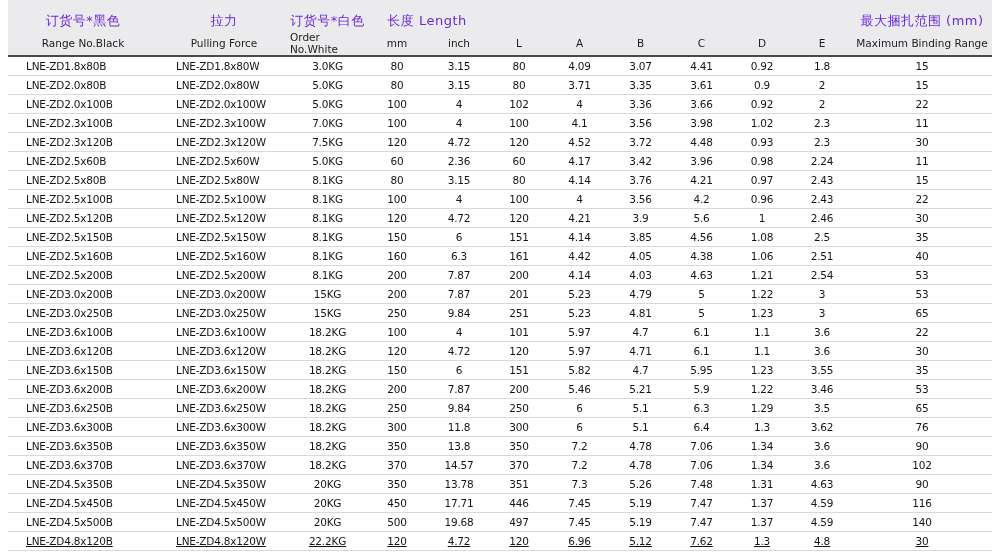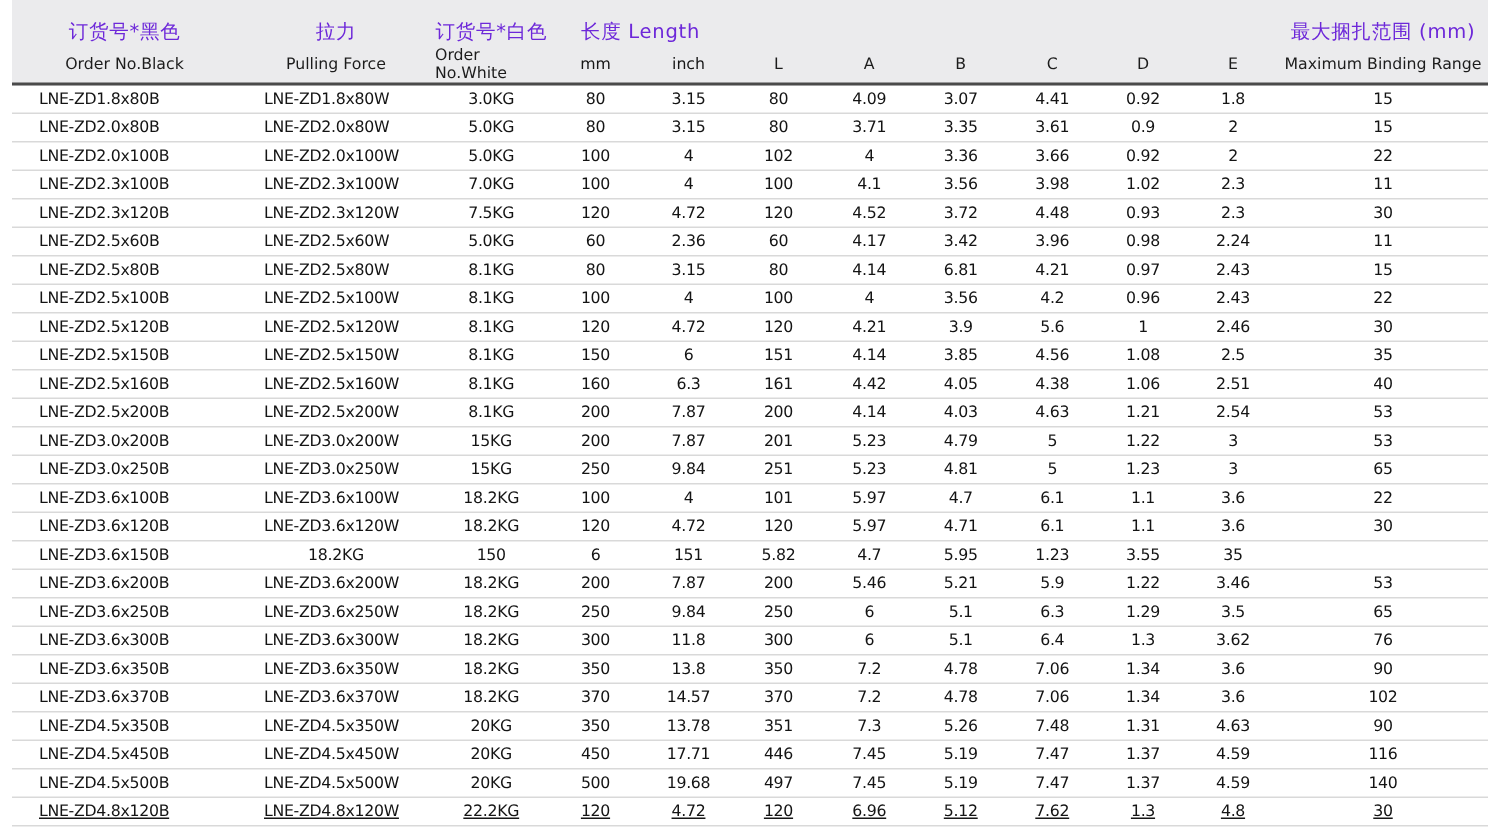--- a/index.html
+++ b/index.html
@@ -45,21 +45,21 @@
   .cell.c0,.cell.c1{justify-content:flex-start;padding-left:18px;}
 </style>
 </head>
 <body>
 
 <div class="spec-table">
 
   <div class="thead grid">
     <div class="hcell">
       <div class="h-cn">订货号*黑色</div>
-      <div class="h-en">Order No.Black</div>
+      <div class="h-en">Range No.Black</div>
     </div>
     <div class="hcell">
       <div class="h-cn">拉力</div>
       <div class="h-en">Pulling  Force</div>
     </div>
     <div class="hcell">
       <div class="h-cn">订货号*白色</div>
       <div class="h-en">Order No.White</div>
     </div>
     <div class="hcell len-group">
@@ -185,21 +185,21 @@
         <div class="cell c11">11</div>
       </div>
       <div class="row grid">
         <div class="cell c0">LNE-ZD2.5x80B</div>
         <div class="cell c1">LNE-ZD2.5x80W</div>
         <div class="cell c2">8.1KG</div>
         <div class="cell c3">80</div>
         <div class="cell c4">3.15</div>
         <div class="cell c5">80</div>
         <div class="cell c6">4.14</div>
-        <div class="cell c7">6.81</div>
+        <div class="cell c7">3.76</div>
         <div class="cell c8">4.21</div>
         <div class="cell c9">0.97</div>
         <div class="cell c10">2.43</div>
         <div class="cell c11">15</div>
       </div>
       <div class="row grid">
         <div class="cell c0">LNE-ZD2.5x100B</div>
         <div class="cell c1">LNE-ZD2.5x100W</div>
         <div class="cell c2">8.1KG</div>
         <div class="cell c3">100</div>
@@ -319,20 +319,21 @@
         <div class="cell c5">120</div>
         <div class="cell c6">5.97</div>
         <div class="cell c7">4.71</div>
         <div class="cell c8">6.1</div>
         <div class="cell c9">1.1</div>
         <div class="cell c10">3.6</div>
         <div class="cell c11">30</div>
       </div>
       <div class="row grid">
         <div class="cell c0">LNE-ZD3.6x150B</div>
+        <div class="cell c1">LNE-ZD3.6x150W</div>
         <div class="cell c2">18.2KG</div>
         <div class="cell c3">150</div>
         <div class="cell c4">6</div>
         <div class="cell c5">151</div>
         <div class="cell c6">5.82</div>
         <div class="cell c7">4.7</div>
         <div class="cell c8">5.95</div>
         <div class="cell c9">1.23</div>
         <div class="cell c10">3.55</div>
         <div class="cell c11">35</div>

